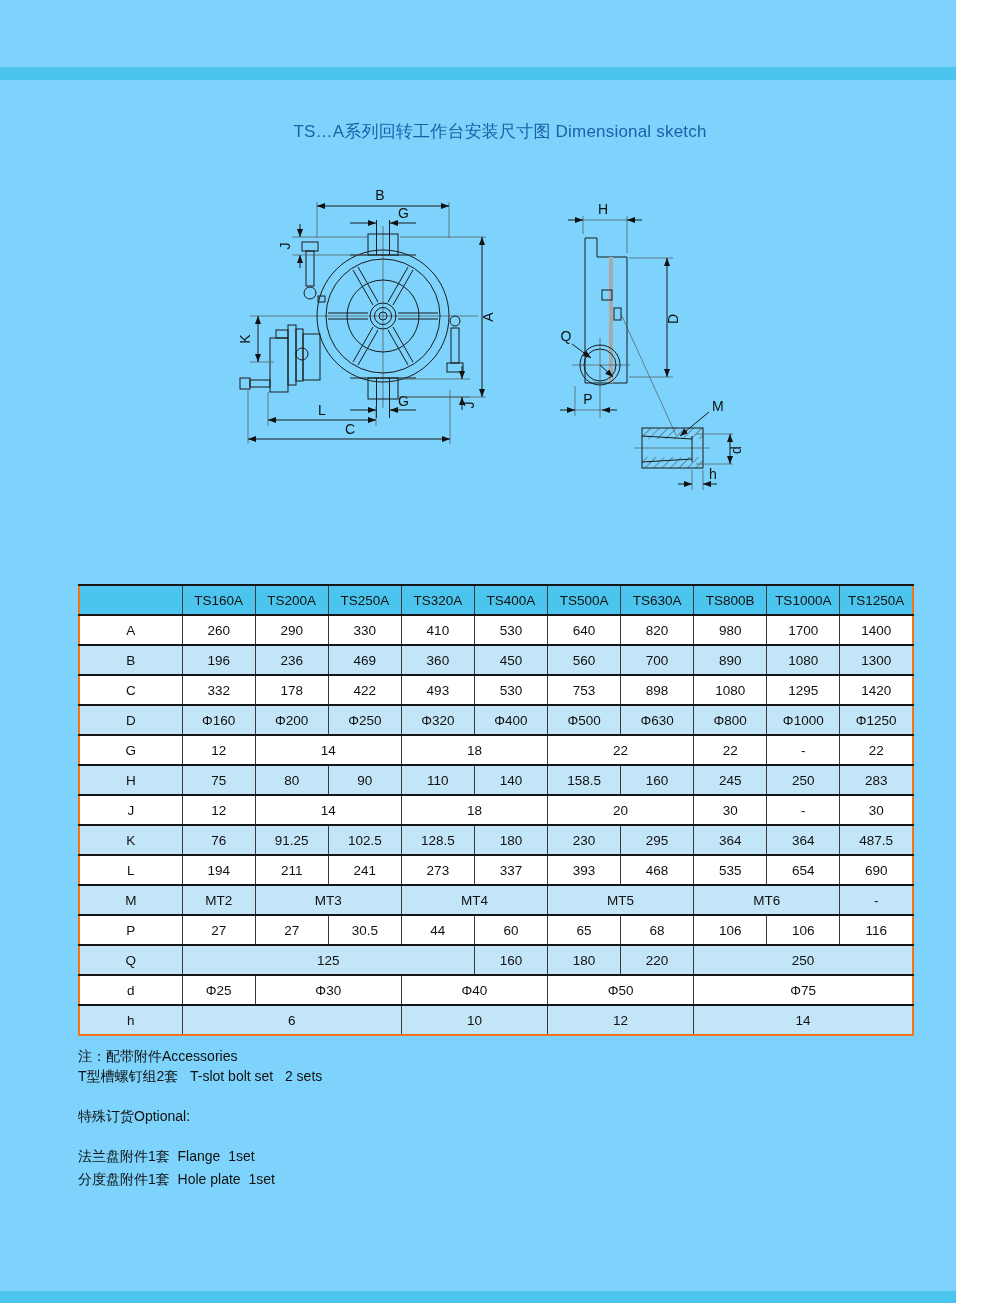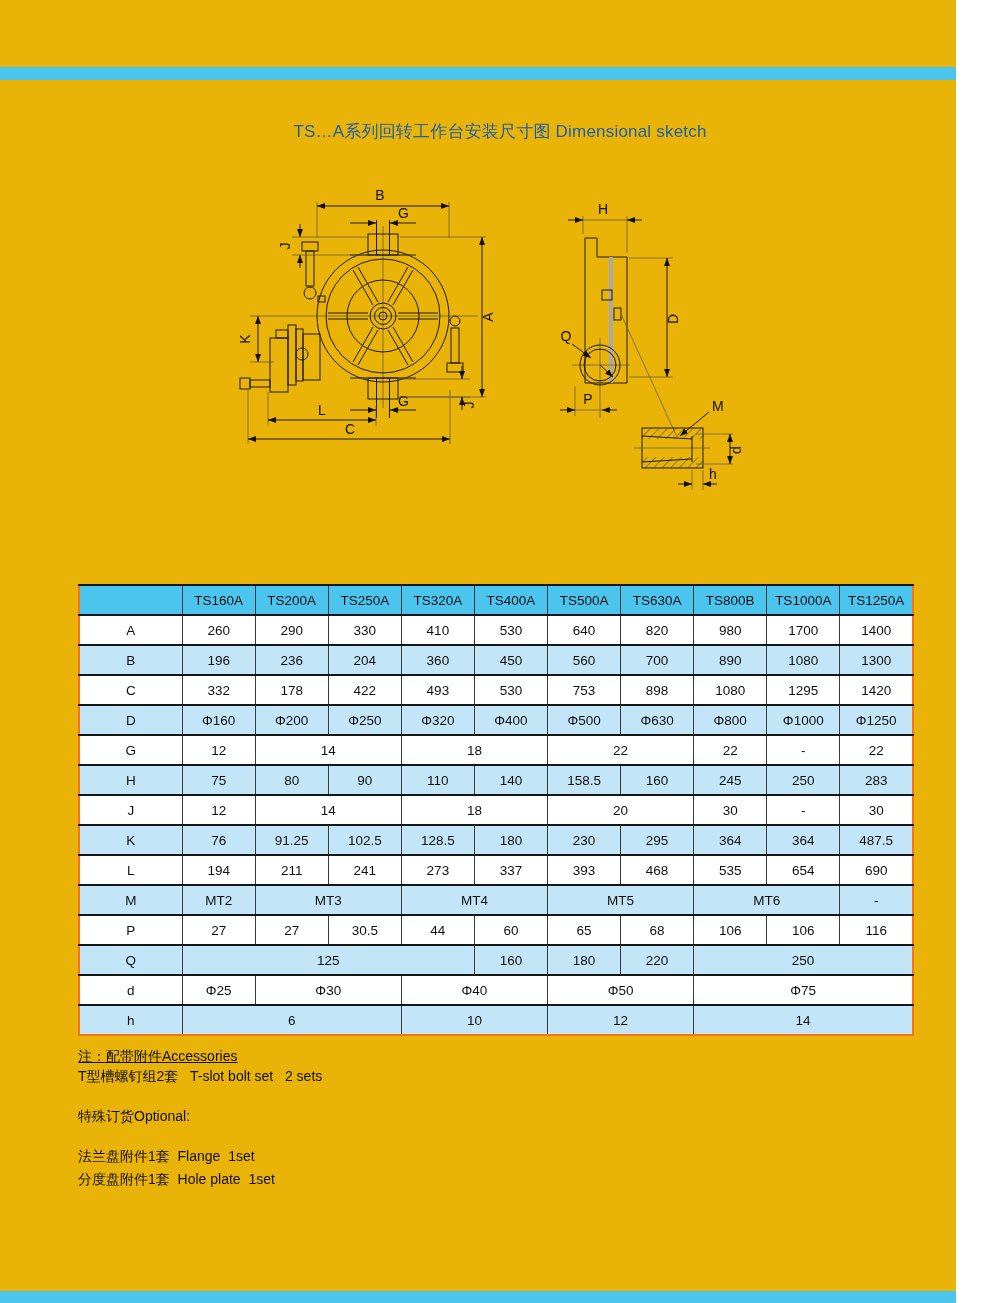--- a/index.html
+++ b/index.html
@@ -1,33 +1,33 @@
 <!DOCTYPE html>
 <html style="--accent: #4cc5ee; --row-shade: #c3e5f8; --title-color: #1d5fa8;"><head>
 <meta charset="utf-8">
 <style>
   html,body{margin:0;padding:0;background:#fff;}
-  .page{position:relative;width:956px;height:1303px;background:#eab308;overflow:hidden;
+  .page{position:relative;width:956px;height:1303px;background:#7dd3fc;overflow:hidden;
         font-family:"Liberation Sans","DejaVu Sans",sans-serif;color:#1a1a1a;}
   .bar{position:absolute;left:0;width:1000px;background:var(--accent,#54c7ee);}
   .bar.top{top:67px;height:13px;}
   .bar.bottom{top:1291px;height:12px;}
   .doc-title{position:absolute;top:120px;left:0;width:1000px;text-align:center;
              color:var(--title-color,#1d5fa8);font-size:17px;letter-spacing:.2px;}
   .sketch{position:absolute;left:230px;top:178px;}
   .tbl-caption{position:absolute;left:78px;top:559px;font-size:14.5px;color:#111;}
   table.dims{position:absolute;left:78px;top:584px;width:836px;border-collapse:collapse;
              table-layout:fixed;border:2px solid #f97316;}
   table.dims th,table.dims td{border:1px solid #3a3a3a;border-top:2px solid #161616;
              height:28px;padding:0;text-align:center;vertical-align:middle;
              font-size:13.5px;font-weight:normal;color:#111;background:#fff;}
   table.dims thead th{background:var(--accent,#41c1ef);}
   table.dims tr.shade th,table.dims tr.shade td{background:var(--row-shade,#c3e5f8);}
   .note{position:absolute;left:78px;font-size:14px;color:#111;white-space:pre;}
-  .n1{top:1048px;text-decoration:underline;} .n2{top:1068px;} .n3{top:1108px;} .n4{top:1128px;margin-top:43px;} .n5{top:1148px;}
+  .n1{top:1048px;} .n2{top:1068px;} .n3{top:1108px;} .n4{top:1128px;margin-top:43px;} .n5{top:1148px;}
   svg text{font-family:"Liberation Sans","DejaVu Sans",sans-serif;font-size:14px;fill:#111;}
   svg .ln{stroke:#1a1a1a;stroke-width:1;fill:none;}
   svg .thin{stroke:#555;stroke-width:.7;fill:none;}
 </style>
 </head>
 <body>
 
 <div class="page">
 
   <div class="bar top"></div>
@@ -254,21 +254,21 @@
           <td>640</td>
           <td>820</td>
           <td>980</td>
           <td>1700</td>
           <td>1400</td>
         </tr>
         <tr class="shade">
           <th>B</th>
           <td>196</td>
           <td>236</td>
-          <td>204</td>
+          <td>469</td>
           <td>360</td>
           <td>450</td>
           <td>560</td>
           <td>700</td>
           <td>890</td>
           <td>1080</td>
           <td>1300</td>
         </tr>
         <tr>
           <th>C</th>

